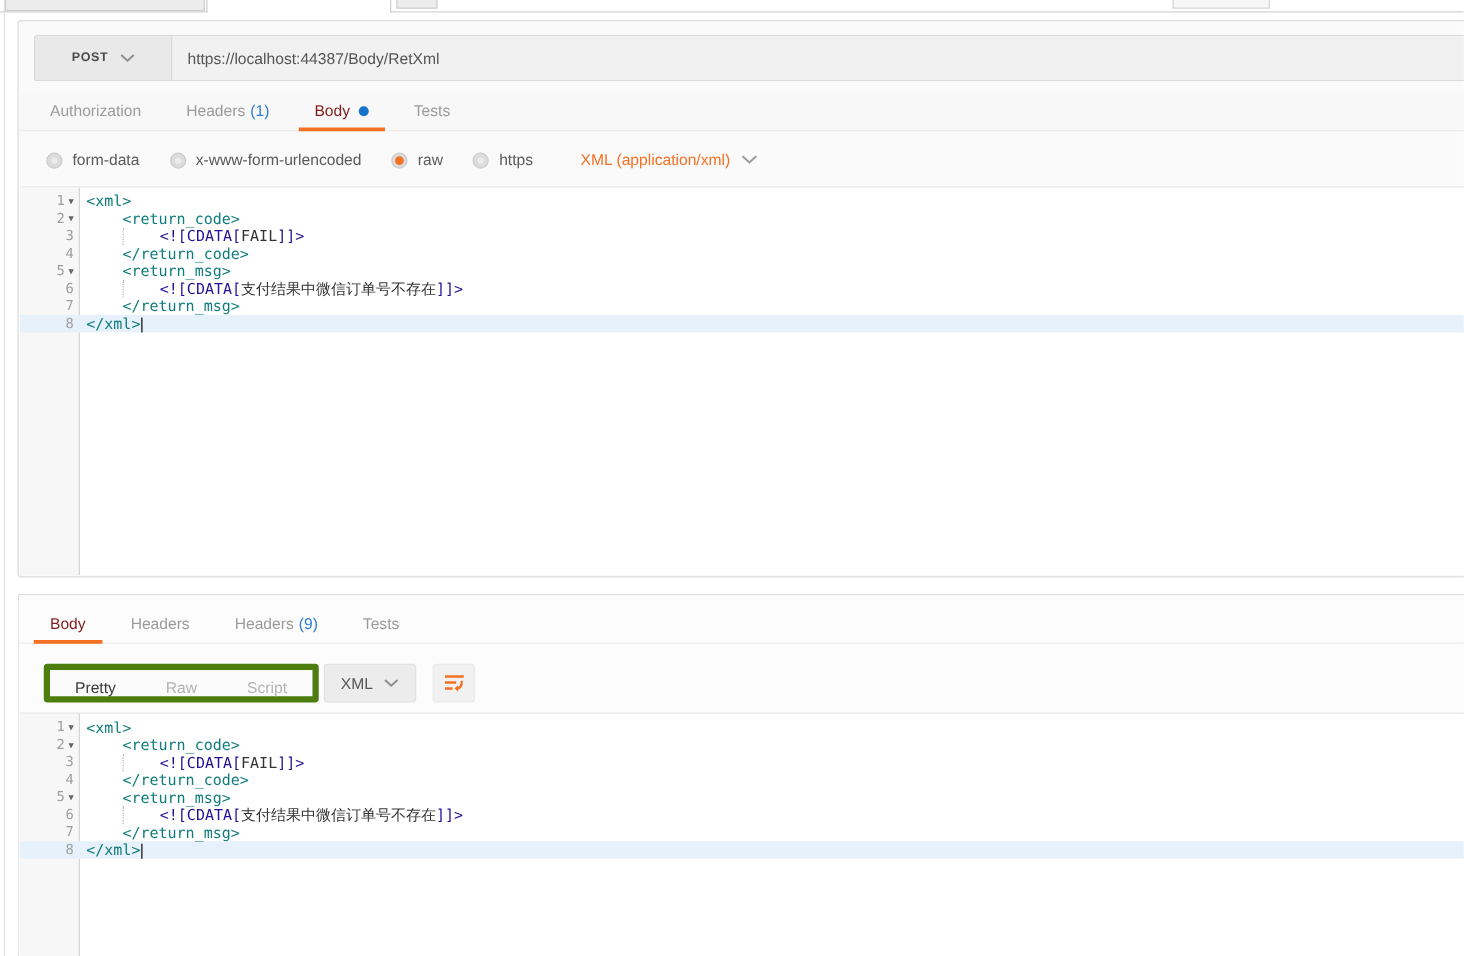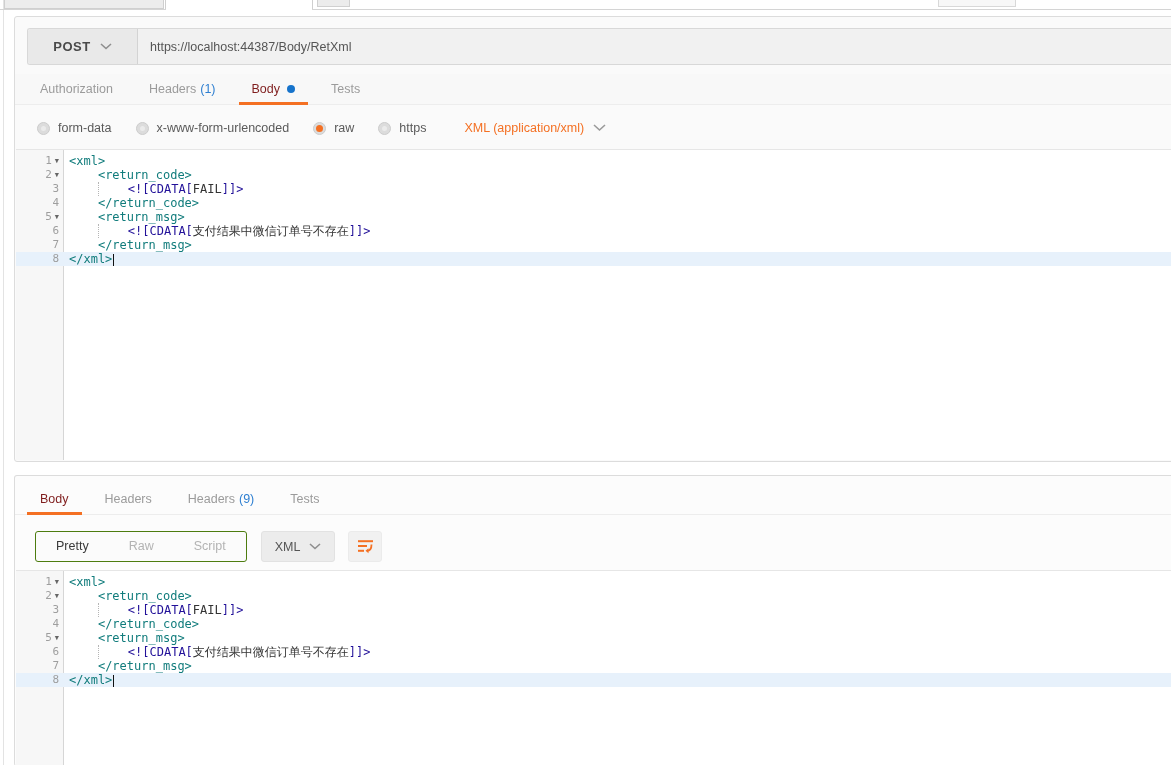--- a/index.html
+++ b/index.html
@@ -30,21 +30,21 @@
   .card { position:absolute; left:14px; right:-6px; background:#fafafa;
           border:1px solid #dcdcdc; border-radius:3px; }
   .request-card  { top:16px; height:446px; }
   .response-card { top:475px; height:291px; border-bottom:none; background:#fcfcfc; }
 
   
   .url-row { position:absolute; left:12px; right:0; top:11px; height:37px;
              display:flex; border:1px solid #d8d8d8; border-right:none; border-radius:3px 0 0 3px; overflow:hidden; }
   .method { width:110px; background:#e9e9e9; border-right:1px solid #d3d3d3;
             display:flex; align-items:center; justify-content:center; gap:9px; cursor:pointer; }
-  .method-label { font-size:13px; font-weight:bold; color:#4a4a4a; letter-spacing:.5px; }
+  .method-label { font-size:10px; font-weight:bold; color:#4a4a4a; letter-spacing:.5px; }
   .url { flex:1; background:#f1f1f1; display:flex; align-items:center; padding-left:12px;
          font-size:12.5px; color:#555; }
 
   
   .tabs-row { position:absolute; left:0; right:0; display:flex; align-items:stretch;
               padding-left:12px; border-bottom:1px solid #ededed; height:31px; }
   .request-card .tabs-row { top:57px; background:#f8f8f8; }
   .response-card .tabs-row { top:8px; }
   .tab { position:relative; padding:8px 13px 0; margin-right:10px; font-size:12.5px;
          color:#9b9b9b; cursor:pointer; white-space:nowrap; }
@@ -85,25 +85,25 @@
   .code { white-space:pre; padding-left:5px; color:#333; }
   .c-tag  { color:var(--tag_teal); }
   .c-atom { color:var(--atom_purple); }
   .c-text { color:var(--code_text); }
   .c-guide{ border-left:1px dotted #b5b5b5; }
   .cursor { display:inline-block; width:1px; height:12px; background:#111;
             vertical-align:middle; margin-left:1px; }
 
   
   .toolbar { position:absolute; left:20px; top:55px; display:flex; align-items:center; }
-  .segmented { display:flex; align-items:center; height:31px; border:1px solid #4d7c0f;
+  .segmented { display:flex; height:31px; border:5px solid #4d7c0f;
                border-radius:3px; background:#fbfbfb; }
   .seg { padding:0 20px; font-size:12.5px; color:#b3b3b3; line-height:29px; cursor:pointer; }
   .seg.active { color:#3a3a3a; }
-  .xml-btn { margin-left:14px; height:31px; padding:0 13px; background:#ececec;
+  .xml-btn { margin-left:4px; height:31px; padding:0 13px; background:#ececec;
              border:1px solid #e2e2e2; border-radius:3px; display:flex; align-items:center;
              gap:9px; font-size:12.5px; color:#555; cursor:pointer; }
   .wrap-btn { margin-left:13px; width:34px; height:31px; background:#f1f1f1;
               border:1px solid #ebebeb; border-radius:3px; display:flex; align-items:center;
               justify-content:center; cursor:pointer; }
 </style>
 </head>
 <body>
 
 <div class="left-edge"></div>

